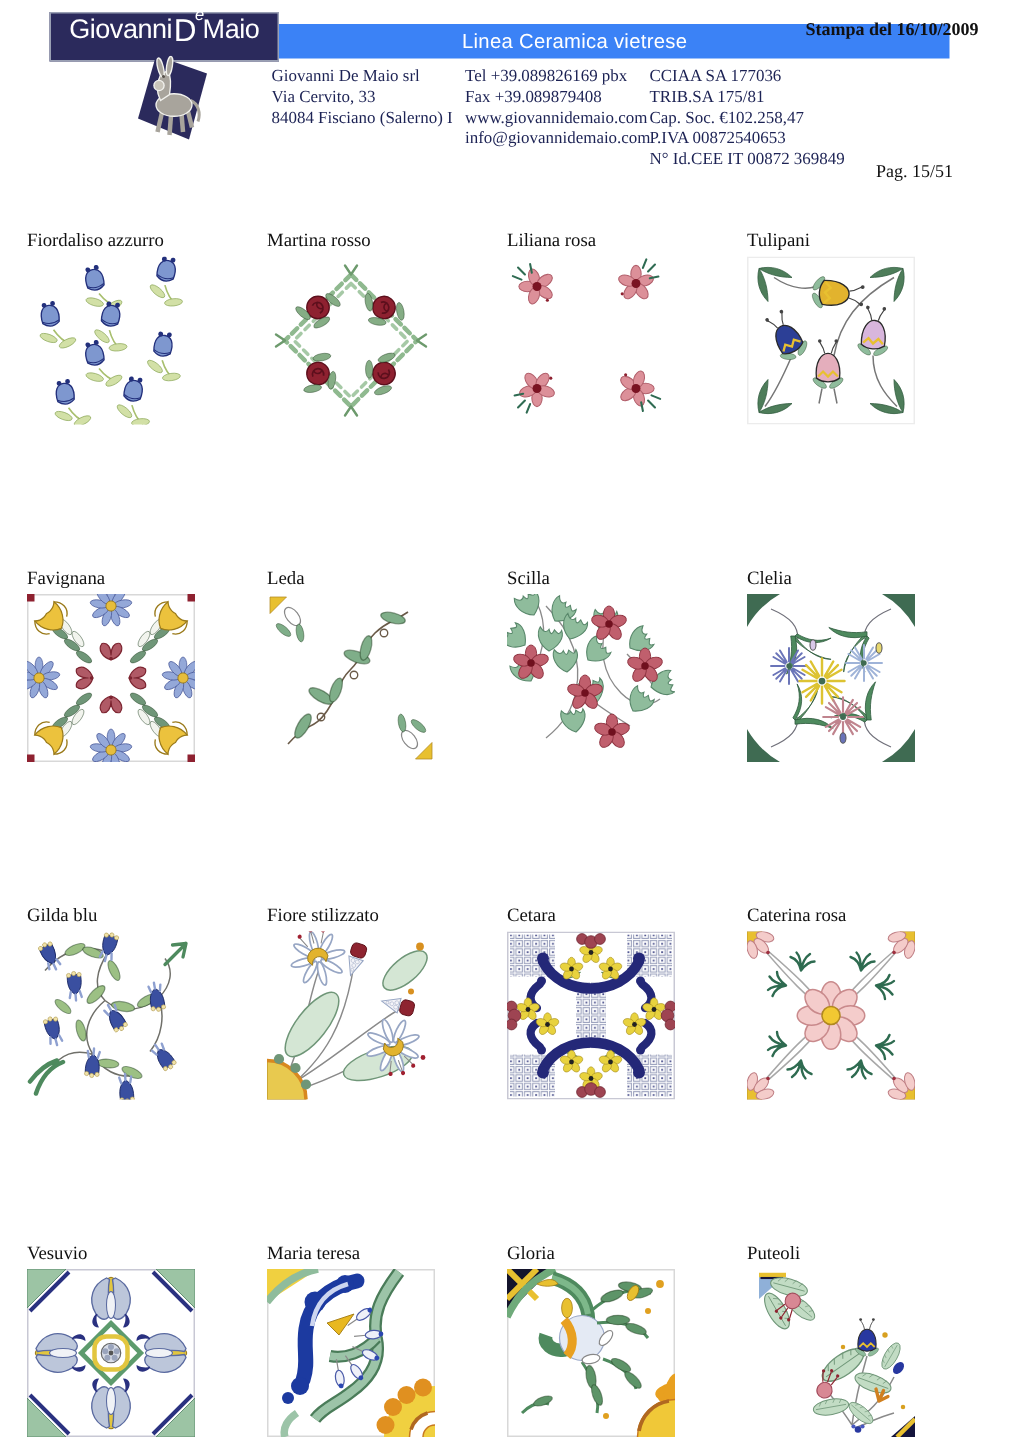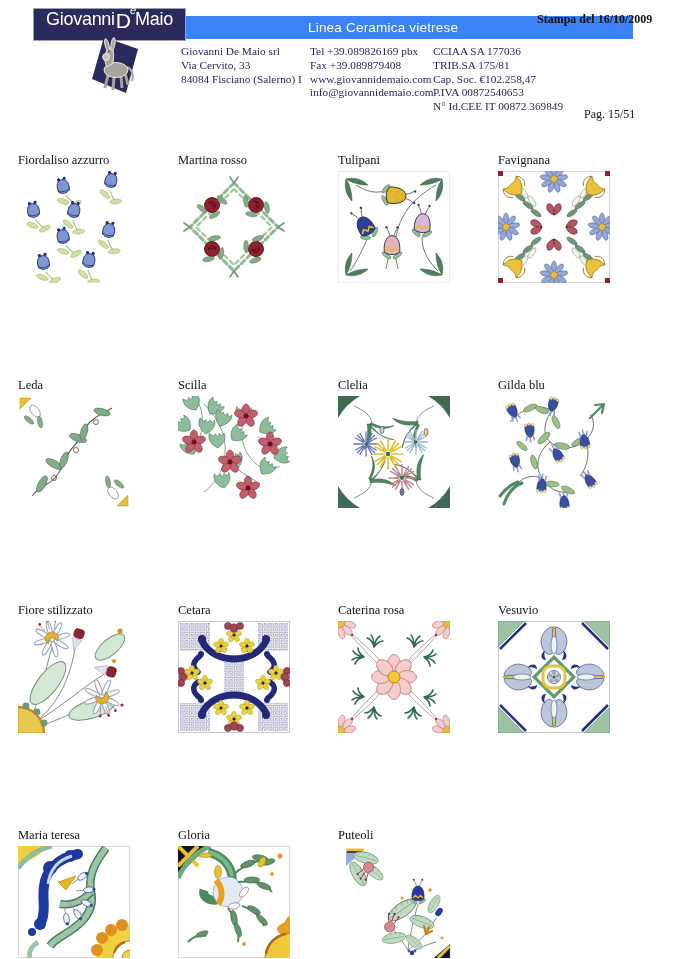--- a/index.html
+++ b/index.html
@@ -313,20 +313,31 @@
           <path d="M56,12 l-4,-6 M56,12 l4,-6 M100,56 l6,-4 M100,56 l6,4 M56,100 l-4,6 M56,100 l4,6 M12,56 l-6,-4 M12,56 l-6,4"></path>
         </g>
         <use href="#m-rose" transform="translate(34,34) scale(1.25)"></use>
         <use href="#m-rose" transform="translate(78,34) rotate(40) scale(1.25)"></use>
         <use href="#m-rose" transform="translate(34,78) rotate(-50) scale(1.25)"></use>
         <use href="#m-rose" transform="translate(78,78) rotate(120) scale(1.25)"></use>
       </svg>
         </div>
     </figure>
 
+    <figure>
+      <figcaption>Liliana rosa</figcaption>
+      <div class="art">
+          <svg viewBox="0 0 112 112">
+        <use href="#m-lil" transform="translate(20,20) rotate(-90) scale(1.15)"></use>
+        <use href="#m-lil" transform="translate(86,18) scale(1.15)"></use>
+        <use href="#m-lil" transform="translate(20,88) rotate(180) scale(1.15)"></use>
+        <use href="#m-lil" transform="translate(86,88) rotate(90) scale(1.15)"></use>
+      </svg>
+        </div>
+    </figure>
 
     <figure>
       <figcaption>Tulipani</figcaption>
       <div class="art">
           <svg viewBox="0 0 112 112">
         <rect x="0.5" y="0.5" width="111" height="111" fill="none" stroke="#ececec"></rect>
         <g stroke="#777" stroke-width="1" fill="none">
           <path d="M18,14 C30,22 40,22 46,20"></path>
           <path d="M98,14 C74,28 62,44 58,66"></path>
           <path d="M30,66 C24,80 18,92 12,100"></path>

